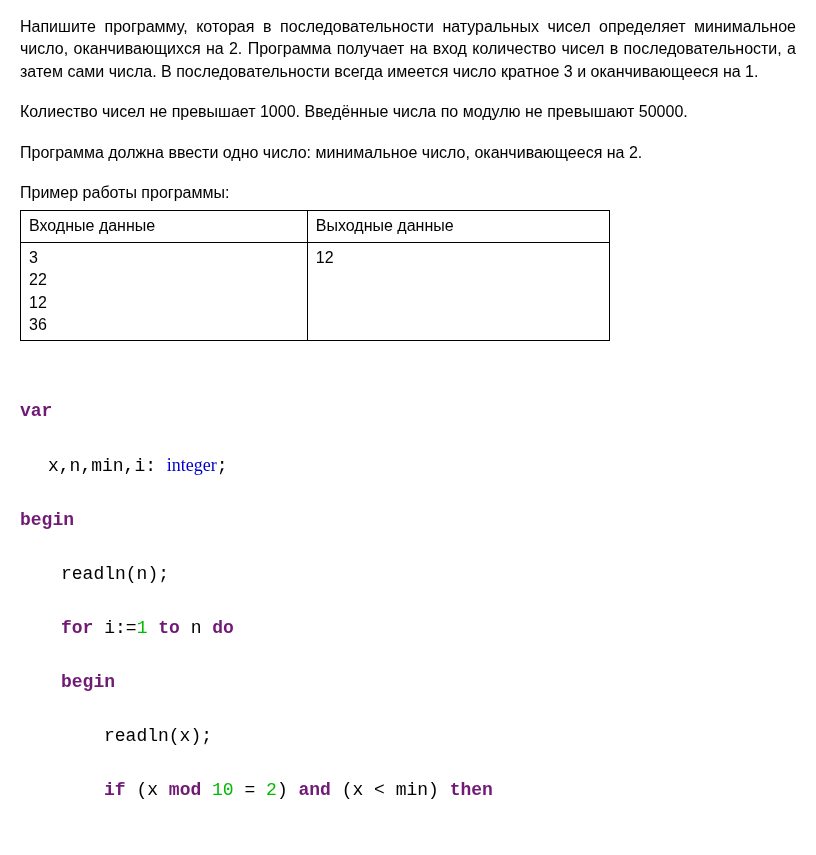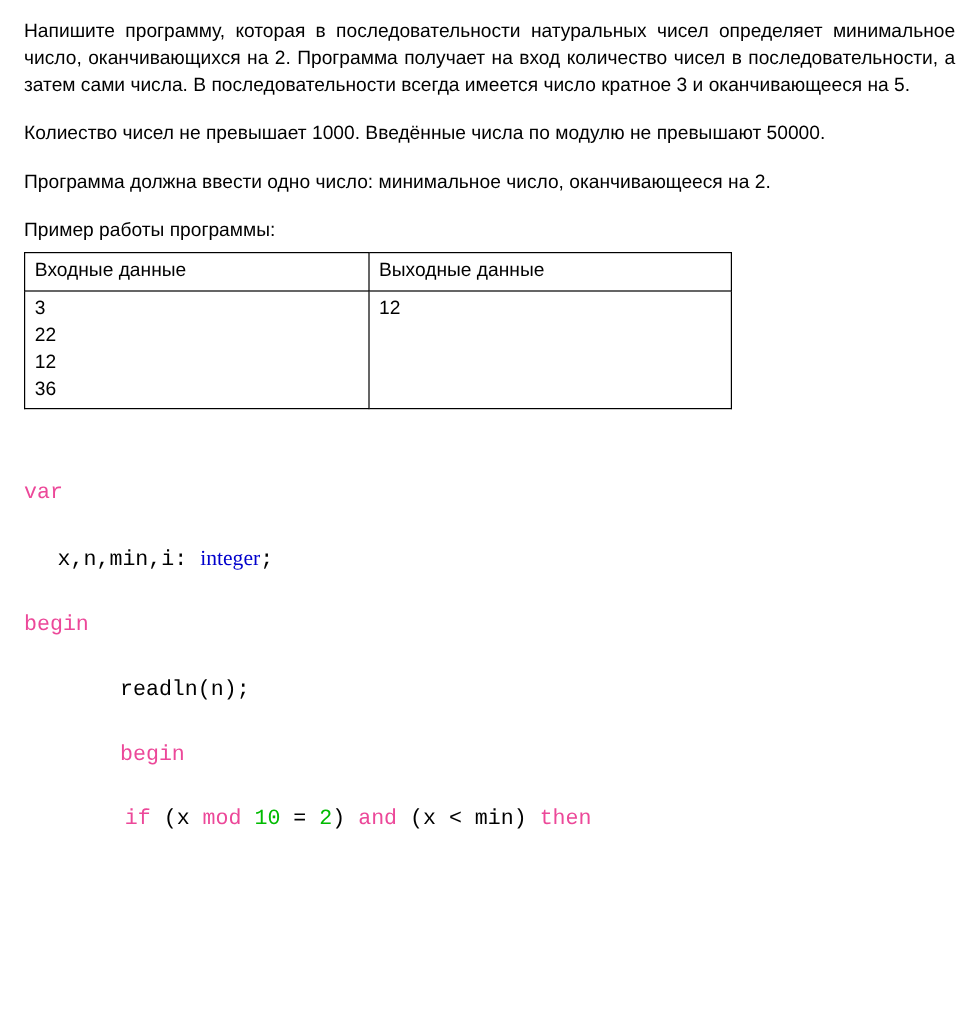--- a/index.html
+++ b/index.html
@@ -43,44 +43,44 @@
     .output-cell {
       width: 295px;
     }
     .code-block {
       font-family: 'Courier New', Courier, monospace;
       font-size: 18px;
       line-height: 1.5;
       white-space: pre;
     }
     .kw {
-      font-weight: normal;
-      color: #ec4899;
+      font-weight: bold;
+      color: #701a75;
     }
     .type {
       color: #0000cc;
       font-family: Liberation Serif, serif;
     }
     .num {
       color: #00bb00;
     }
     .indent1 {
       margin-left: 28px;
     }
     .indent2 {
-      margin-left: 80px;
+      margin-left: 41px;
     }
     .indent3 {
       margin-left: 84px;
     }
   </style>
 </head>
 <body>
 
-<div class="paragraph">Напишите программу, которая в последовательности натуральных чисел определяет минимальное число, оканчивающихся на 2. Программа получает на вход количество чисел в последовательности, а затем сами числа. В последовательности всегда имеется число кратное 3 и оканчивающееся на 5.</div>
+<div class="paragraph">Напишите программу, которая в последовательности натуральных чисел определяет минимальное число, оканчивающихся на 2. Программа получает на вход количество чисел в последовательности, а затем сами числа. В последовательности всегда имеется число кратное 3 и оканчивающееся на 1.</div>
 <div class="paragraph">Колиество чисел не превышает 1000. Введённые числа по модулю не превышают 50000.</div>
 <div class="paragraph">Программа должна ввести одно число: минимальное число, оканчивающееся на 2.</div>
 <div class="example-label">Пример работы программы:</div>
 
 <table>
   <tbody>
       <tr>
     <td class="header-cell input-cell">Входные данные</td>
     <td class="header-cell output-cell">Выходные данные</td>
   </tr>
@@ -92,19 +92,21 @@
     <td class="output-cell">12</td>
   </tr>
 </tbody>
   </table>
 
 <div class="code-block">
 <div><span class="kw">var</span></div>
 <div class="indent1"><span>x,n,min,i: </span><span class="type">integer</span><span>;</span></div>
 <div><span class="kw">begin</span></div>
 <div class="indent2"><span>readln(n);</span></div>
+<div class="indent2"><span class="kw">for</span><span> i:=</span><span class="num">1</span><span> </span><span class="kw">to</span><span> n </span><span class="kw">do</span></div>
 <div class="indent2"><span class="kw">begin</span></div>
+<div class="indent3"><span>readln(x);</span></div>
 <div class="indent3"><span class="kw">if</span><span> (x </span><span class="kw">mod</span><span> </span><span class="num">10</span><span> = </span><span class="num">2</span><span>) </span><span class="kw">and</span><span> (x &lt; min) </span><span class="kw">then</span></div>
 
 
 
 
 </div>
 
 </body></html>

